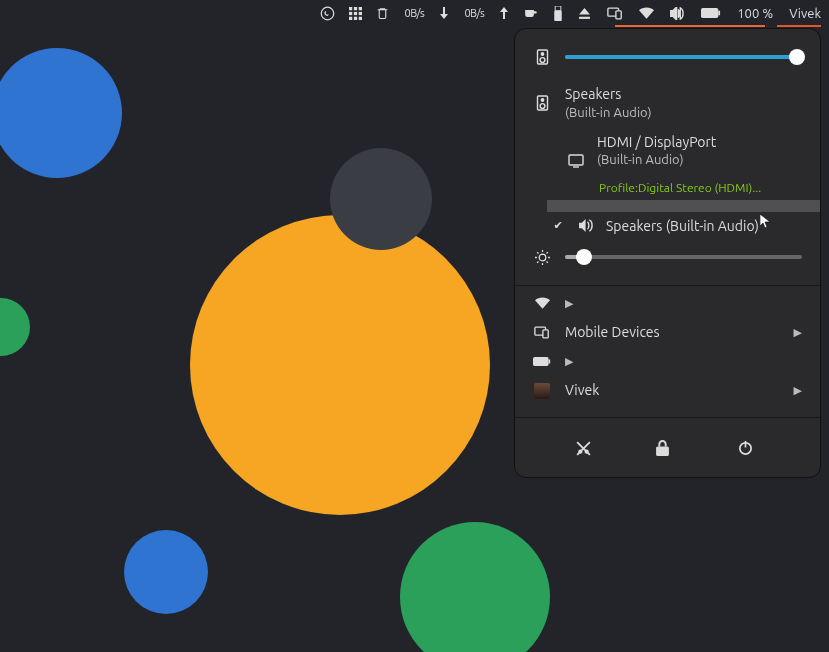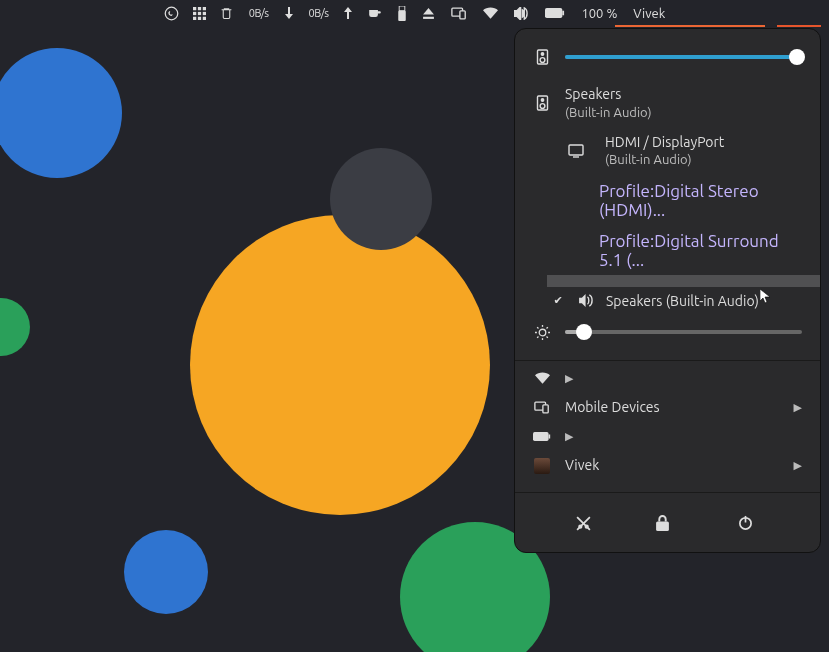--- a/index.html
+++ b/index.html
@@ -14,21 +14,21 @@
       font-size: 14px;
     }
     
     
     .circle { position: absolute; border-radius: 50%; }
     
     
     .topbar {
       position: absolute; top: 0; left: 0; right: 0;
       height: 26px;
-      display: flex; align-items: center; justify-content: center;
+      display: flex; align-items: center; justify-content: flex-end;
       padding: 0 8px;
       gap: 16px;
       font-size: 13px;
       color: #ddd;
     }
     .topbar .spd { font-size: 11px; letter-spacing: -0.5px; }
     .topbar-icons { display:flex; align-items:center; gap: 14px; }
     .topbar-underline {
       height: 2px; background:#eb6634; position:absolute; top:25px; right:64px; width:150px;
     }
@@ -63,22 +63,22 @@
     }
     .slider .fill { position:absolute; left:0; top:0; bottom:0; background:#2f9fd0; border-radius:2px; }
     .slider .thumb {
       position:absolute; top:50%; transform:translate(-50%,-50%);
       width:16px; height:16px; background:#fff; border-radius:50%;
     }
     
     .sep { height:1px; background:#1a1a1a; margin: 4px 0; }
     
     .sublist { padding-left: 32px; }
-    .sublist .row { padding-left: 20px; padding-right:18px; gap:20px; }
-    .sublist .profile-row { padding: 6px 18px 6px 52px; font-size:17px; color:#c4b5fd; }
+    .sublist .row { padding-left: 20px; padding-right:18px; gap:12px;align-items:flex-end; }
+    .sublist .profile-row { padding: 6px 18px 6px 52px; font-size:12px; color:#84cc16; }
     .sublist .profile-row.hl { background:#505052; position:relative; }
     .cursor { position:absolute; font-size:14px; color:#fff; }
     
     .output-row { position:relative; display:flex; align-items:center; padding:6px 18px 6px 18px; gap:12px;}
     .checkmark { width:18px; text-align:center; font-size:11px;}
     
     .bottom-icons {
       display:flex; justify-content:space-around; padding: 18px 30px 20px 30px;
       color:#ccc;
     }
@@ -218,21 +218,20 @@
             <rect x="1" y="1" width="14" height="10" rx="1"></rect>
             <line x1="5" y1="13" x2="11" y2="13"></line>
           </svg>
       </span>
       <span class="content">
         <span>HDMI / DisplayPort</span>
         <span class="sub">(Built-in Audio)</span>
       </span>
     </div>
     <div class="profile-row hover">Profile:Digital Stereo (HDMI)...</div>
-    <div class="profile-row hover">Profile:Digital Surround 5.1 (...</div>
     <div class="profile-row hl hover">
       <span class="cursor" style="right:48px;top:14px;">
         <svg width="12" height="16" viewBox="0 0 12 16" fill="#fff" stroke="#000" stroke-width="0.6">
             <path d="M0 0l0 12 3-3 2 5 2-1-2-5 5 0z"></path>
           </svg>
       </span>
     </div>
 
     <div class="output-row hover" style="padding-left:2px;">
       <span class="checkmark">✔</span>

